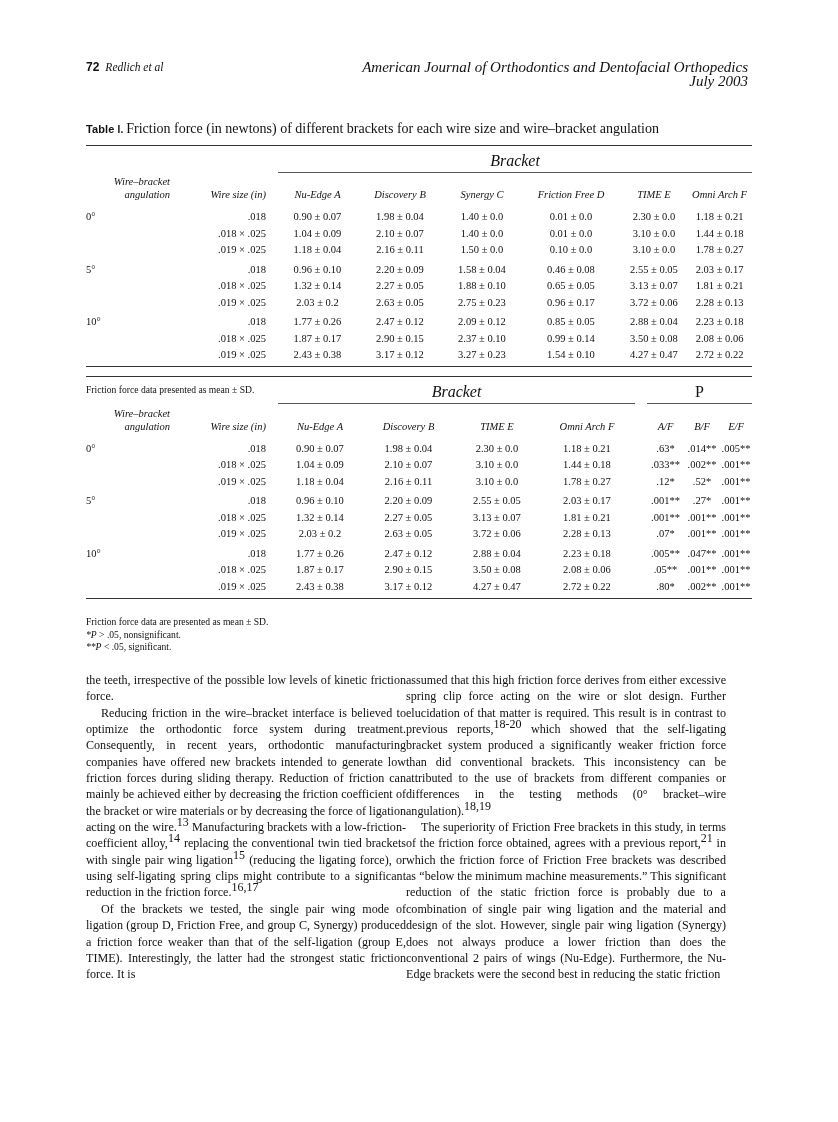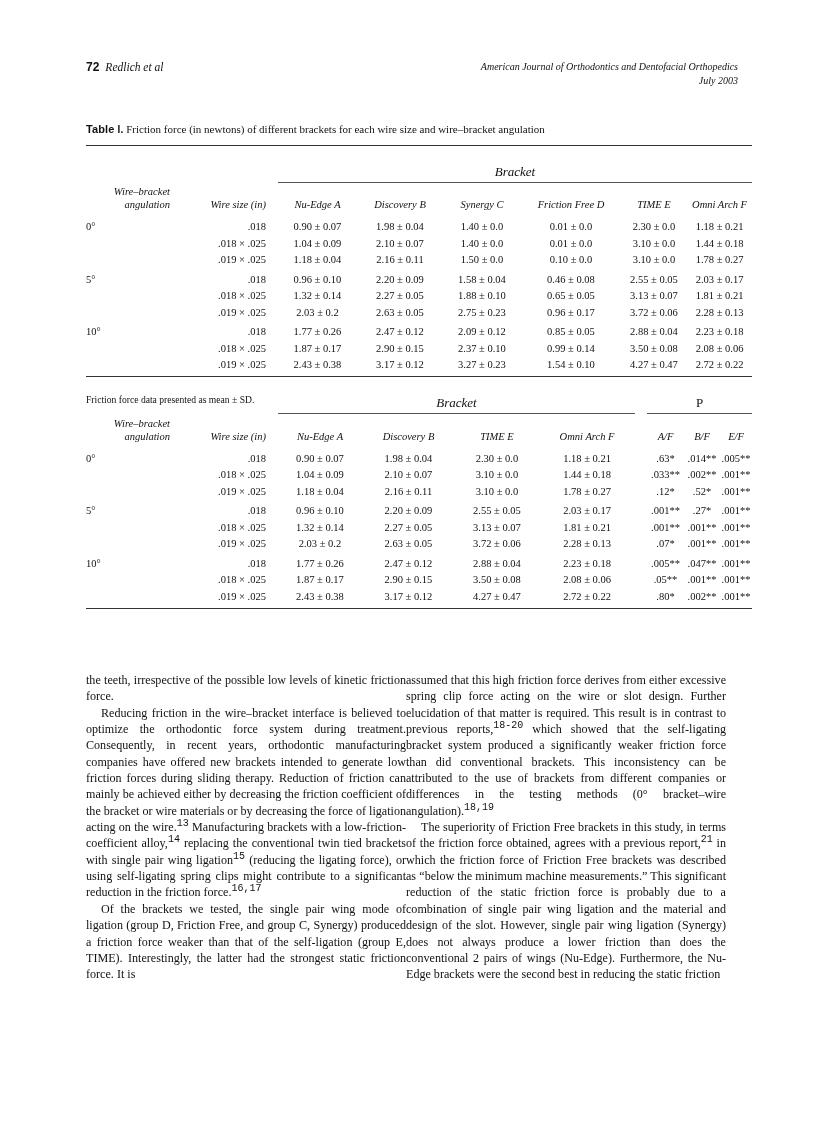--- a/index.html
+++ b/index.html
@@ -41,24 +41,24 @@
   }
   .runhead-left .folio {
     font-family: "Liberation Sans", "DejaVu Sans", sans-serif;
     font-style: normal;
     font-weight: bold;
     font-size: 12px;
     margin-right: 6px;
   }
   .runhead-right {
     position: absolute;
-    right: 14px;
+    right: 4px;
     top: 0;
     text-align: right;
-    font-size: 10px;
+    font-size: 15px;
     font-style: italic;
     line-height: 14px;
     white-space: nowrap;
   }
 
   
   .tablewrap { position: absolute; left: 0; width: 666px; }
   #table-1-wrap { top: 122px; }
   #table-2-wrap { top: 376px; }
 
@@ -67,42 +67,42 @@
     line-height: 14.5px;
     margin: 0 0 7px 0;
   }
   .tbl-caption .tbl-label {
     font-family: "Liberation Sans", "DejaVu Sans", sans-serif;
     font-weight: bold;
     font-size: 11px;
     letter-spacing: 0.1px;
   }
   .tbl-caption .tbl-label .rn { font-size: 10px; }
-  .tbl-caption .cap-text { font-size: 11px; }
+  .tbl-caption .cap-text { font-size: 14px; }
 
   table.data {
     border-collapse: collapse;
     width: 666px;
     font-size: 10.5px;
     table-layout: fixed;
   }
   table.data th, table.data td {
     padding: 0;
     font-weight: normal;
     vertical-align: bottom;
   }
   .rule-top > * { border-top: 1.4px solid #333; }
   .rule-bottom > * { border-bottom: 1.4px solid #333; }
 
   
   tr.group-row th {
     font-style: italic;
-    font-size: 13px;
+    font-size: 16px;
     text-align: center;
-    padding-top: 18px;
+    padding-top: 6px;
     padding-bottom: 2px;
   }
   tr.group-row th.spanner { border-bottom: 0.9px solid #555; }
   tr.group-row th.p-spanner {
     border-bottom: 0.9px solid #555;
     font-style: normal;
   }
   tr.group-row th.blank { border-bottom: 0; }
 
   
@@ -163,21 +163,21 @@
     font-size: 12.1px;
     line-height: 16.35px;
     text-align: justify;
     text-justify: inter-word;
   }
   .bodycol p {
     margin: 0;
     text-indent: 0;
   }
   .bodycol p.indent { text-indent: 15px; }
-  sup { font-size: 10px; vertical-align: super; line-height: 0; font-family: Liberation Mono, monospace; }
+  sup { font-size: 12px; vertical-align: super; line-height: 0; }
 </style>
 </head>
 <body>
 
 <div class="page">
 
   <div class="runhead">
     <div class="runhead-left">
       <span class="folio">72</span><span>Redlich et al</span>
     </div>
@@ -467,20 +467,25 @@
             <td>4.27 ± 0.47</td>
             <td>2.72 ± 0.22</td>
             <td></td>
             <td>.80*</td>
             <td>.002**</td>
             <td>.001**</td>
           </tr>
         </tbody>
     </table>
 
+    <div class="tbl-notes">
+      <div>Friction force data are presented as mean ± SD.</div>
+      <div><i>*P</i> <span>&gt; .05, nonsignificant.</span></div>
+      <div><i>**P</i> <span>&lt; .05, significant.</span></div>
+    </div>
   </div>
 
   <div class="bodycols">
     <div class="bodycol" id="body-left">
         <p>the teeth, irrespective of the possible low levels of kinetic friction force.</p>
         <p class="indent">Reducing friction in the wire–bracket interface is believed to optimize the orthodontic force system during treatment. Consequently, in recent years, orthodontic manufacturing companies have offered new brackets intended to generate low friction forces during sliding therapy. Reduction of friction can mainly be achieved either by decreasing the friction coefficient of the bracket or wire materials or by decreasing the force of ligation acting on the wire.<sup>13</sup> Manufacturing brackets with a low-friction-coefficient alloy,<sup>14</sup> replacing the conventional twin tied brackets with single pair wing ligation<sup>15</sup> (reducing the ligating force), or using self-ligating spring clips might contribute to a significant reduction in the friction force.<sup>16,17</sup></p>
         <p class="indent">Of the brackets we tested, the single pair wing mode of ligation (group D, Friction Free, and group C, Synergy) produced a friction force weaker than that of the self-ligation (group E, TIME). Interestingly, the latter had the strongest static friction force. It is</p>
       </div>
     <div class="bodycol" id="body-right">
         <p>assumed that this high friction force derives from either excessive spring clip force acting on the wire or slot design. Further elucidation of that matter is required. This result is in contrast to previous reports,<sup>18-20</sup> which showed that the self-ligating bracket system produced a significantly weaker friction force than did conventional brackets. This inconsistency can be attributed to the use of brackets from different companies or differences in the testing methods (0° bracket–wire angulation).<sup>18,19</sup></p>

